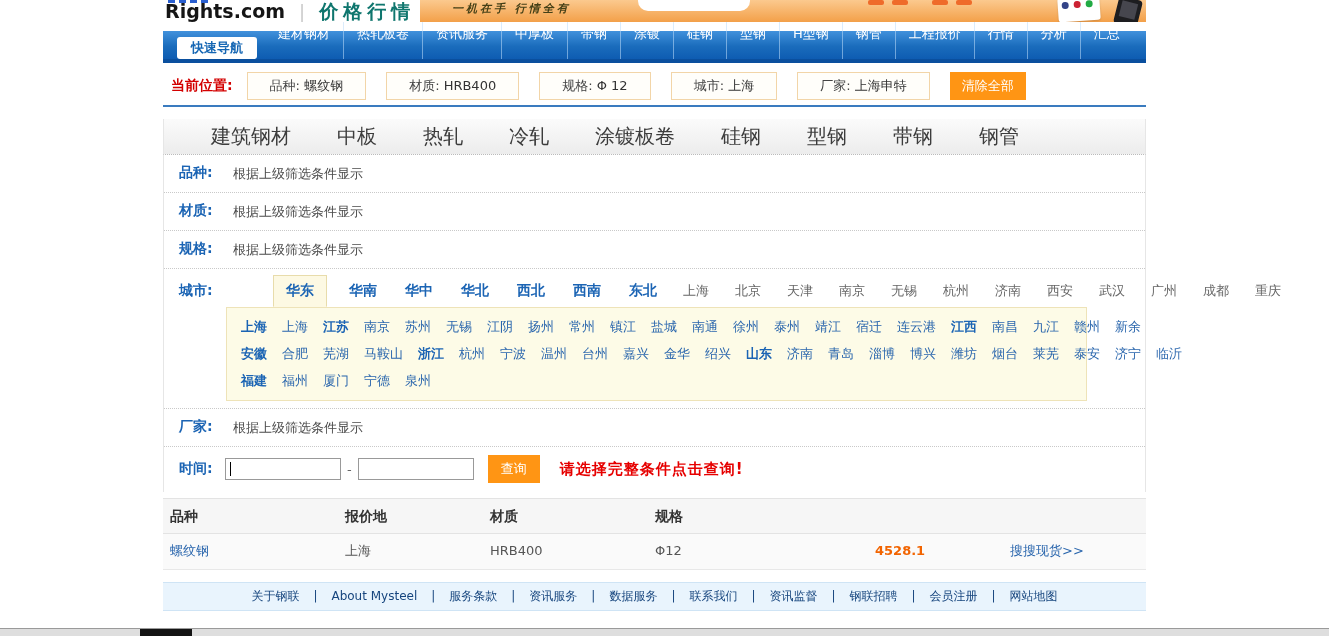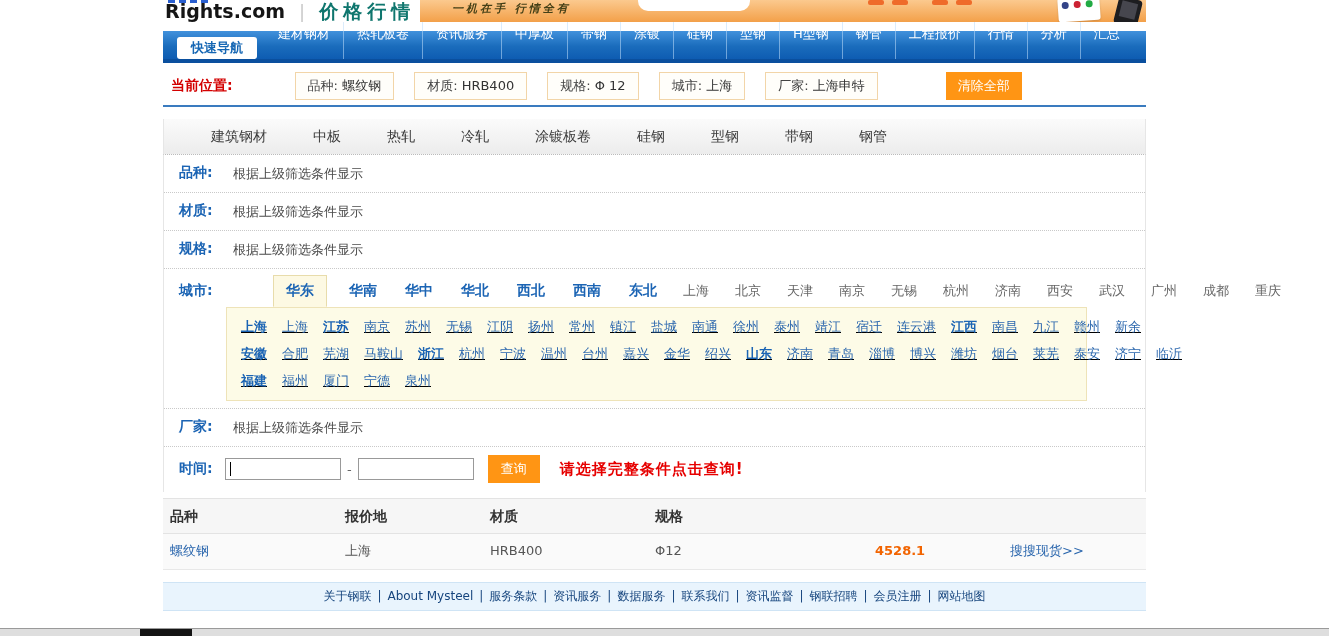--- a/index.html
+++ b/index.html
@@ -33,52 +33,52 @@
     background:linear-gradient(180deg,#4191dc 0%,#1a6cbc 55%,#0e5cb2 100%);
     border-bottom:4px solid #0a4f9e;display:flex;align-items:flex-end;}
   .nav-item{color:#fff;font-size:13px;padding:0 13px;line-height:26px;height:38px;
     border-right:1px solid rgba(190,220,250,.55);white-space:nowrap;}
   .nav-item.active{background:#fff;color:#1566b3;font-weight:bold;border-radius:3px;
     margin:0 8px 0 14px;height:22px;line-height:22px;border-right:none;padding:0 14px;}
   .nav-item:last-child{border-right:none;}
 
   
   .crumb-bar{margin:8px 0 0 163px;width:983px;height:30px;display:flex;align-items:center;
-    border-bottom:2px solid #3a7bbf;padding-bottom:4px;gap:48px;}
+    border-bottom:2px solid #3a7bbf;padding-bottom:4px;}
   .crumb-caption{color:#d30000;font-weight:bold;font-size:14px;margin:0 14px 0 8px;white-space:nowrap;}
-  .crumb-box{border:1px solid #f2d5a8;background:#fffefa;padding:4px 12px;font-size:13px;
+  .crumb-box{border:1px solid #f2d5a8;background:#fffefa;padding:4px 22px;font-size:13px;
     color:#333;margin-right:20px;white-space:nowrap;}
   .crumb-label{color:#444;}
   .crumb-value{color:#333;}
   .clear-all-btn{background:#ff9514;color:#fff;font-size:13px;padding:5px 12px;border:none;
     cursor:pointer;white-space:nowrap;}
 
   
   .cat-bar{margin:12px 0 0 163px;width:983px;height:36px;display:flex;align-items:center;
     background:linear-gradient(180deg,#fbfbfb,#ececec);border-bottom:1px dotted #bbb;
     border-left:1px solid #e6e6e6;border-right:1px solid #e6e6e6;box-sizing:border-box;}
-  .cat-tab{font-size:14px;color:#3c3c3c;margin-right:46px;white-space:nowrap;}
+  .cat-tab{font-size:20px;color:#3c3c3c;margin-right:46px;white-space:nowrap;}
   .cat-tab:first-child{margin-left:47px;}
 
   
   .filter-section{margin-left:163px;width:983px;border-left:1px solid #e6e6e6;
     border-right:1px solid #e6e6e6;box-sizing:border-box;}
   .f-row{padding:9px 10px 9px 15px;border-bottom:1px dotted #c9c9c9;font-size:13px;
     display:flex;align-items:flex-start;}
   .f-label{color:#1b64b4;font-weight:bold;font-size:14px;width:46px;flex:none;}
   .f-value{color:#4a4a4a;margin-left:8px;padding-top:1px;}
 
   .city-row{padding:6px 10px 0 15px;font-size:13px;display:flex;align-items:center;}
   .region-tab{color:#1b64b4;font-weight:bold;font-size:14px;margin-right:24px;padding:6px 2px;white-space:nowrap;}
   .region-tab.active{background:#fdf9e3;border:1px solid #e8dcab;border-bottom-color:#fdf9e3;
     padding:6px 12px;margin-right:20px;}
   .top-city{color:#666;font-size:13px;margin-right:26px;white-space:nowrap;}
   .city-panel{margin-left:62px;width:861px;background:#fdfbe7;border:1px solid #eee3b8;
     padding:5px 0 6px 14px;box-sizing:border-box;}
-  .panel-row{line-height:26px;white-space:nowrap;text-decoration:underline;}
+  .panel-row{line-height:26px;white-space:nowrap;}
   .panel-city{color:#2a66ad;font-size:13px;margin-right:15px;}
   .panel-city.bold{font-weight:bold;color:#1b64b4;}
   .city-block-sep{border-bottom:1px dotted #c9c9c9;height:7px;}
 
   .time-row{padding:8px 10px 9px 15px;display:flex;align-items:center;font-size:13px;}
   .date-wrap{position:relative;display:inline-block;}
   .date-input{width:106px;height:20px;border:1px solid #999;font-size:12px;padding:0 4px;}
   .caret{position:absolute;left:5px;top:4px;width:1px;height:14px;background:#000;}
   .dash-sep{color:#666;margin:0 6px;}
   .query-btn{background:#ff9514;color:#fff;border:none;font-size:13px;padding:5px 13px;
@@ -94,21 +94,21 @@
   .c1{width:182px;padding-left:7px;box-sizing:border-box;}
   .c2{width:145px;}.c3{width:165px;}.c4{width:220px;}.c5{width:135px;}
   .c6{flex:1;text-align:left;}
   .variety-link{color:#2a66ad;}
   .price{color:#f26400;font-weight:bold;}
   .spot-link{color:#2a66ad;}
 
   
   .footer-bar{margin:12px 0 0 163px;width:983px;background:#e9f4fd;border-top:1px solid #cfe4f5;
     border-bottom:1px solid #cfe4f5;text-align:center;padding:5px 0;font-size:12px;box-sizing:border-box;}
-  .foot-link{color:#16457e;margin:0 2px;}
+  .foot-link{color:#16457e;margin:0 10px;}
   .foot-sep{color:#16457e;margin:0 4px;}
   .copyright{margin-left:163px;width:983px;text-align:center;color:#666;font-size:13px;}
   .copy-en{margin-top:16px;}
 
   
   .hscroll{position:absolute;left:0;bottom:0;width:1329px;height:8px;background:#dedede;
     border-top:1px solid #9a9a9a;box-sizing:border-box;}
   .hscroll-thumb{position:absolute;left:140px;top:0;width:52px;height:7px;background:#141414;}
 </style>
 </head>

